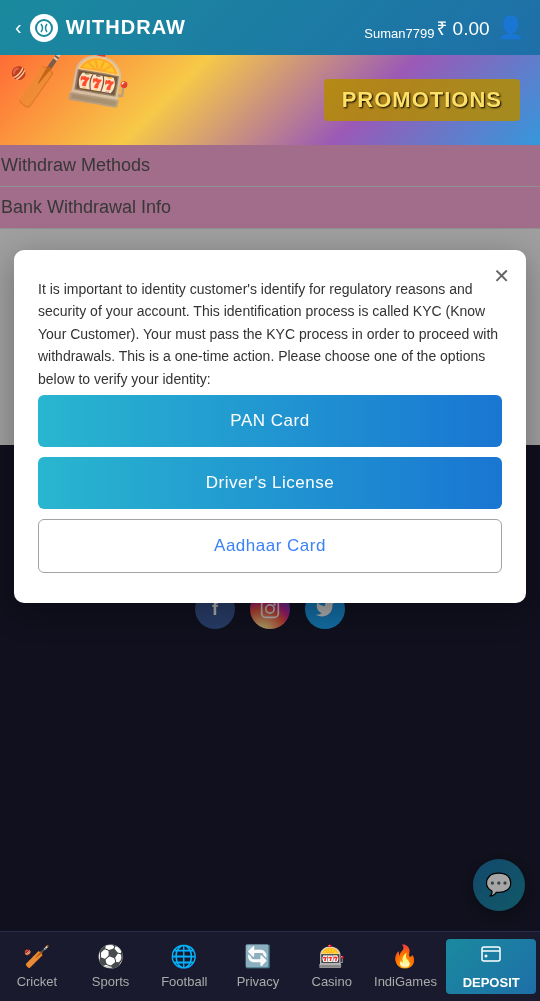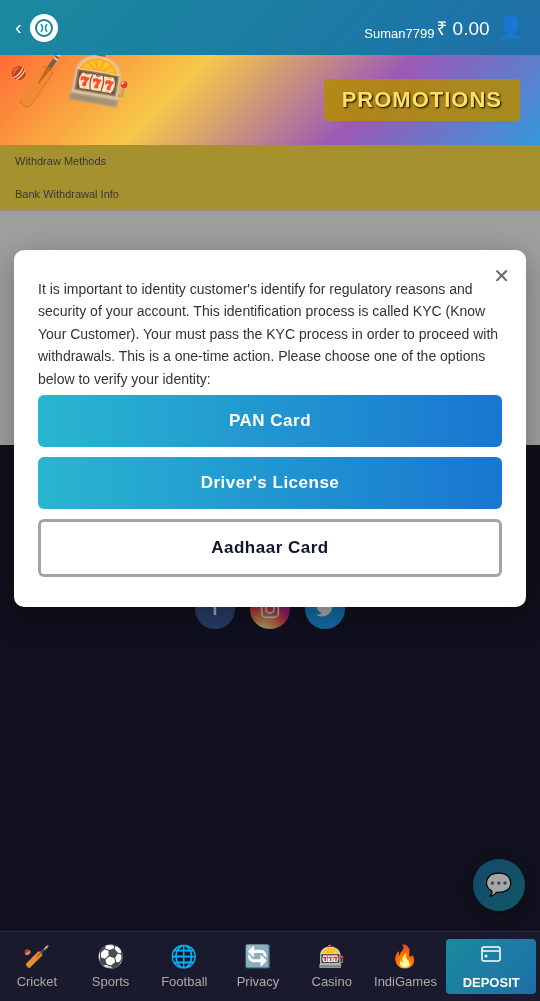--- a/index.html
+++ b/index.html
@@ -106,24 +106,24 @@
     .figure {
       position: absolute;
       font-size: 50px;
       opacity: 0.7;
     }
     .figure1 { left: 10px; top: -5px; transform: rotate(-10deg); }
     .figure2 { left: 70px; top: -5px; transform: rotate(10deg); }
 
     
     .section-label {
-      background: #fde047;
+      background: #f9a8d4;
       color: #555;
-      font-size: 11px;
-      padding: 10px 15px;
+      font-size: 18px;
+      padding: 10px 1px;
       border-bottom: 1px solid #ddd;
     }
 
     
     .page-bg {
       background: #f5f5f5;
       min-height: 300px;
     }
 
     
@@ -170,37 +170,37 @@
       color: #333;
       line-height: 1.6;
       margin-bottom: 5px;
     }
     .modal-btn {
       width: 100%;
       padding: 16px;
       border: none;
       border-radius: 6px;
       font-size: 17px;
-      font-weight: bold;
+      font-weight: normal;
       color: white;
       cursor: pointer;
       margin-bottom: 10px;
       letter-spacing: 0.5px;
     }
     .btn-pan {
       background: linear-gradient(90deg, #29b6cf, #1976d2);
     }
     .btn-driver {
       background: linear-gradient(90deg, #29b6cf, #1976d2);
     }
     .btn-aadhaar {
       background: white;
-      color: #0f172a;
-      border: 3px solid #a3a3a3;
-      font-weight: bold;
+      color: #3b82f6;
+      border: 1px solid #a3a3a3;
+      font-weight: normal;
     }
 
     
     .footer-section {
       background: #1a1a2e;
       padding: 20px 15px 10px 15px;
       display: flex;
       gap: 30px;
     }
     .footer-col {
@@ -313,20 +313,21 @@
 <div class="header">
   <div class="header-left">
     <span class="back-arrow">‹</span>
     <div class="logo-icon">
       <svg width="18" height="18" viewBox="0 0 18 18" fill="none">
         <circle cx="9" cy="9" r="8" stroke="#1a8a9e" stroke-width="2"></circle>
         <path d="M6 5 Q9 9 6 13" stroke="#1a8a9e" stroke-width="1.5" fill="none"></path>
         <path d="M12 5 Q9 9 12 13" stroke="#1a8a9e" stroke-width="1.5" fill="none"></path>
       </svg>
     </div>
+    <span class="header-title">WITHDRAW</span>
   </div>
   <div class="header-right-row">
     <div class="header-right">
       <span class="username">Suman7799</span>
       <span class="balance">₹ 0.00</span>
     </div>
     <span class="user-icon">👤</span>
   </div>
 </div>
 

